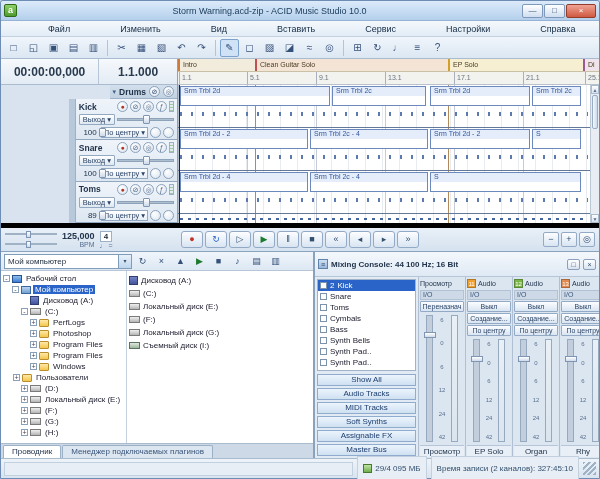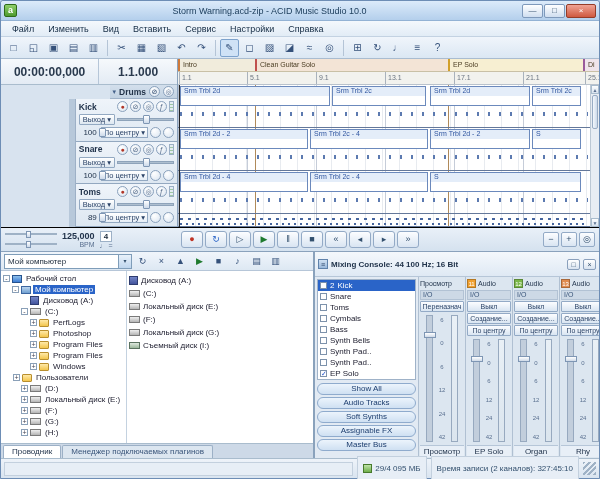--- a/index.html
+++ b/index.html
@@ -10,28 +10,28 @@
 
 .titlebar{height:20px;background:linear-gradient(#dcebfa,#b4cfec);display:flex;align-items:center;padding:0 3px;gap:4px;border-bottom:1px solid #93b2d4;border-radius:3px 3px 0 0;}
 .app-icon{width:13px;height:13px;background:linear-gradient(#8fd06a,#4e9a2e);border:1px solid #2e6b18;border-radius:2px;color:#fff;font-size:9px;line-height:11px;text-align:center;font-weight:bold;}
 .title-text{flex:1;text-align:center;font-size:9px;color:#20415f;white-space:nowrap;overflow:hidden;}
 .win-controls{display:flex;gap:1px;}
 .win-btn{width:21px;height:14px;border:1px solid #7e99bb;border-radius:2px;background:linear-gradient(#ffffff,#cfdef0);font-size:8px;line-height:12px;text-align:center;color:#33506e;}
 .win-btn.close{width:30px;background:linear-gradient(#f0a394,#cf5940);border-color:#953c28;color:#fff;}
 
 
 .menubar{height:16px;display:flex;align-items:center;background:linear-gradient(#f4f8fc,#e2ecf6);border-bottom:1px solid #c3d2e2;padding:0 4px;}
-.menu-item{padding:13px 7px;color:#152c44;}
+.menu-item{padding:13px 7px;color:#152c44;margin-left:36px;}
 .toolbar{height:22px;display:flex;align-items:center;background:linear-gradient(#f0f5fb,#dbe7f3);border-bottom:1px solid #a9bcd0;padding:0 3px;gap:1px;}
 .tb-btn{width:19px;height:18px;border:1px solid transparent;border-radius:2px;font-size:10px;line-height:16px;text-align:center;color:#35517a;}
 .tb-btn.active{background:#cfe2f6;border-color:#7da2cc;}
 .tb-sep{width:1px;height:16px;background:#b4c4d6;margin:0 3px;}
 
 
-.workspace{height:169px;display:flex;border-bottom:1px solid #000000;}
+.workspace{height:169px;display:flex;border-bottom:5px solid #000000;}
 .left-panel{width:177px;display:flex;flex-direction:column;border-right:1px solid #8aa2bc;background:#d8e3ef;}
 .time-row{height:26px;display:flex;background:#e9eff6;border-bottom:1px solid #a9bccd;}
 .timecode-box{flex:1.25;display:flex;align-items:center;justify-content:center;font-size:12px;font-weight:bold;color:#2a3a4e;border-right:1px solid #b6c6d8;background:linear-gradient(#f6f9fc,#e3ebf4);}
 .beats-box{flex:1;display:flex;align-items:center;justify-content:center;font-size:12px;font-weight:bold;color:#2a3a4e;background:linear-gradient(#f6f9fc,#e3ebf4);}
 .tracklist{flex:1;display:flex;flex-direction:column;overflow:hidden;align-items:flex-end;}
 .group-row{height:14px;display:flex;align-items:center;gap:3px;background:linear-gradient(#d3dfec,#c2d2e2);border-bottom:1px solid #9fb2c8;padding:0 3px;font-weight:bold;}
 .group-chevron{font-size:7px;color:#44618a;}
 .group-label{flex:1;font-size:8.5px;color:#23344a;}
 .tracks-wrap{flex:1;display:flex;overflow:hidden;}
 .group-strip{width:7px;background:#b7c8da;border-right:1px solid #9db0c6;}
@@ -128,21 +128,21 @@
 .mixer-title-text{flex:1;font-size:8px;font-weight:bold;color:#22344c;white-space:nowrap;overflow:hidden;}
 .mx-winbtn{width:13px;height:11px;border:1px solid #8aa0bc;border-radius:2px;background:linear-gradient(#fff,#d8e3f0);font-size:7px;line-height:9px;text-align:center;color:#33506e;}
 .mixer-body{flex:1;display:flex;overflow:hidden;}
 .mixer-left{width:104px;flex:none;border-right:1px solid #b0c0d2;display:flex;flex-direction:column;gap:3px;padding:2px;background:#e2eaf3;}
 .mixer-list{height:101px;background:#fff;border:1px solid #9fb2c8;overflow:hidden;}
 .mx-row{height:11px;display:flex;align-items:center;gap:3px;padding:0 2px;font-size:8px;color:#223;white-space:nowrap;}
 .mx-row.selected{background:#2a64c8;color:#fff;}
 .mx-check{width:7px;height:7px;flex:none;border:1px solid #7d92ab;background:#fff;font-size:7px;line-height:6px;text-align:center;color:#2255cc;}
 .mx-num{font-size:8px;}
 .filter-btns{display:flex;flex-direction:column;gap:2px;}
-.filter-btn{height:12px;background:linear-gradient(#ecf4fc,#cfe0f2);border:1px solid #8fabcd;border-radius:6px;font-size:8px;line-height:10px;text-align:center;color:#1c3d6e;}
+.filter-btn{height:12px;background:linear-gradient(#ecf4fc,#cfe0f2);border:1px solid #8fabcd;border-radius:0;font-size:8px;line-height:10px;text-align:center;color:#1c3d6e;}
 .strips{flex:1;display:flex;overflow:hidden;background:#d4dfea;}
 .strip{width:47px;flex:none;border-right:1px solid #b0c0d2;display:flex;flex-direction:column;gap:1px;padding:1px;background:#dce6f0;}
 .strip-header{height:11px;display:flex;align-items:center;gap:2px;font-size:7px;color:#22344c;overflow:hidden;}
 .badge{width:9px;height:9px;flex:none;font-size:6px;line-height:8px;text-align:center;color:#fff;border:1px solid rgba(0,0,0,.25);}
 .strip-io{height:10px;background:#cdd9e6;border:1px solid #b2c2d4;font-size:7px;line-height:8px;padding:0 2px;color:#3a557a;}
 .strip-btn{height:11px;background:linear-gradient(#fcfdff,#d9e5f2);border:1px solid #93aac6;border-radius:1px;font-size:7px;line-height:9px;text-align:center;color:#2c4468;white-space:nowrap;overflow:hidden;}
 .fader-zone{flex:1;display:flex;justify-content:center;gap:3px;padding:2px 0;overflow:hidden;}
 .fader-track{width:7px;background:#c2cedc;border:1px solid #97a9bf;position:relative;}
 .fader-thumb{position:absolute;left:-3px;top:16px;width:12px;height:6px;background:linear-gradient(#ffffff,#cfdae8);border:1px solid #7e96b4;}
 .scale{width:12px;display:flex;flex-direction:column;justify-content:space-between;align-items:center;font-size:6px;color:#5a7090;padding:2px 0;}
@@ -606,20 +606,21 @@
                 <span>Synth Pad..</span>
               </div>
             <div class="mx-row">
                 <span class="mx-check">✓</span>
                 <span>EP Solo</span>
               </div>
           </div>
           <div class="filter-btns">
             <span class="filter-btn">Show All</span>
             <span class="filter-btn">Audio Tracks</span>
+            <span class="filter-btn">MIDI Tracks</span>
             <span class="filter-btn">Soft Synths</span>
             <span class="filter-btn">Assignable FX</span>
             <span class="filter-btn">Master Bus</span>
           </div>
         </div>
 
         <div class="strips">
 
           <div class="strip">
             <div class="strip-header">

